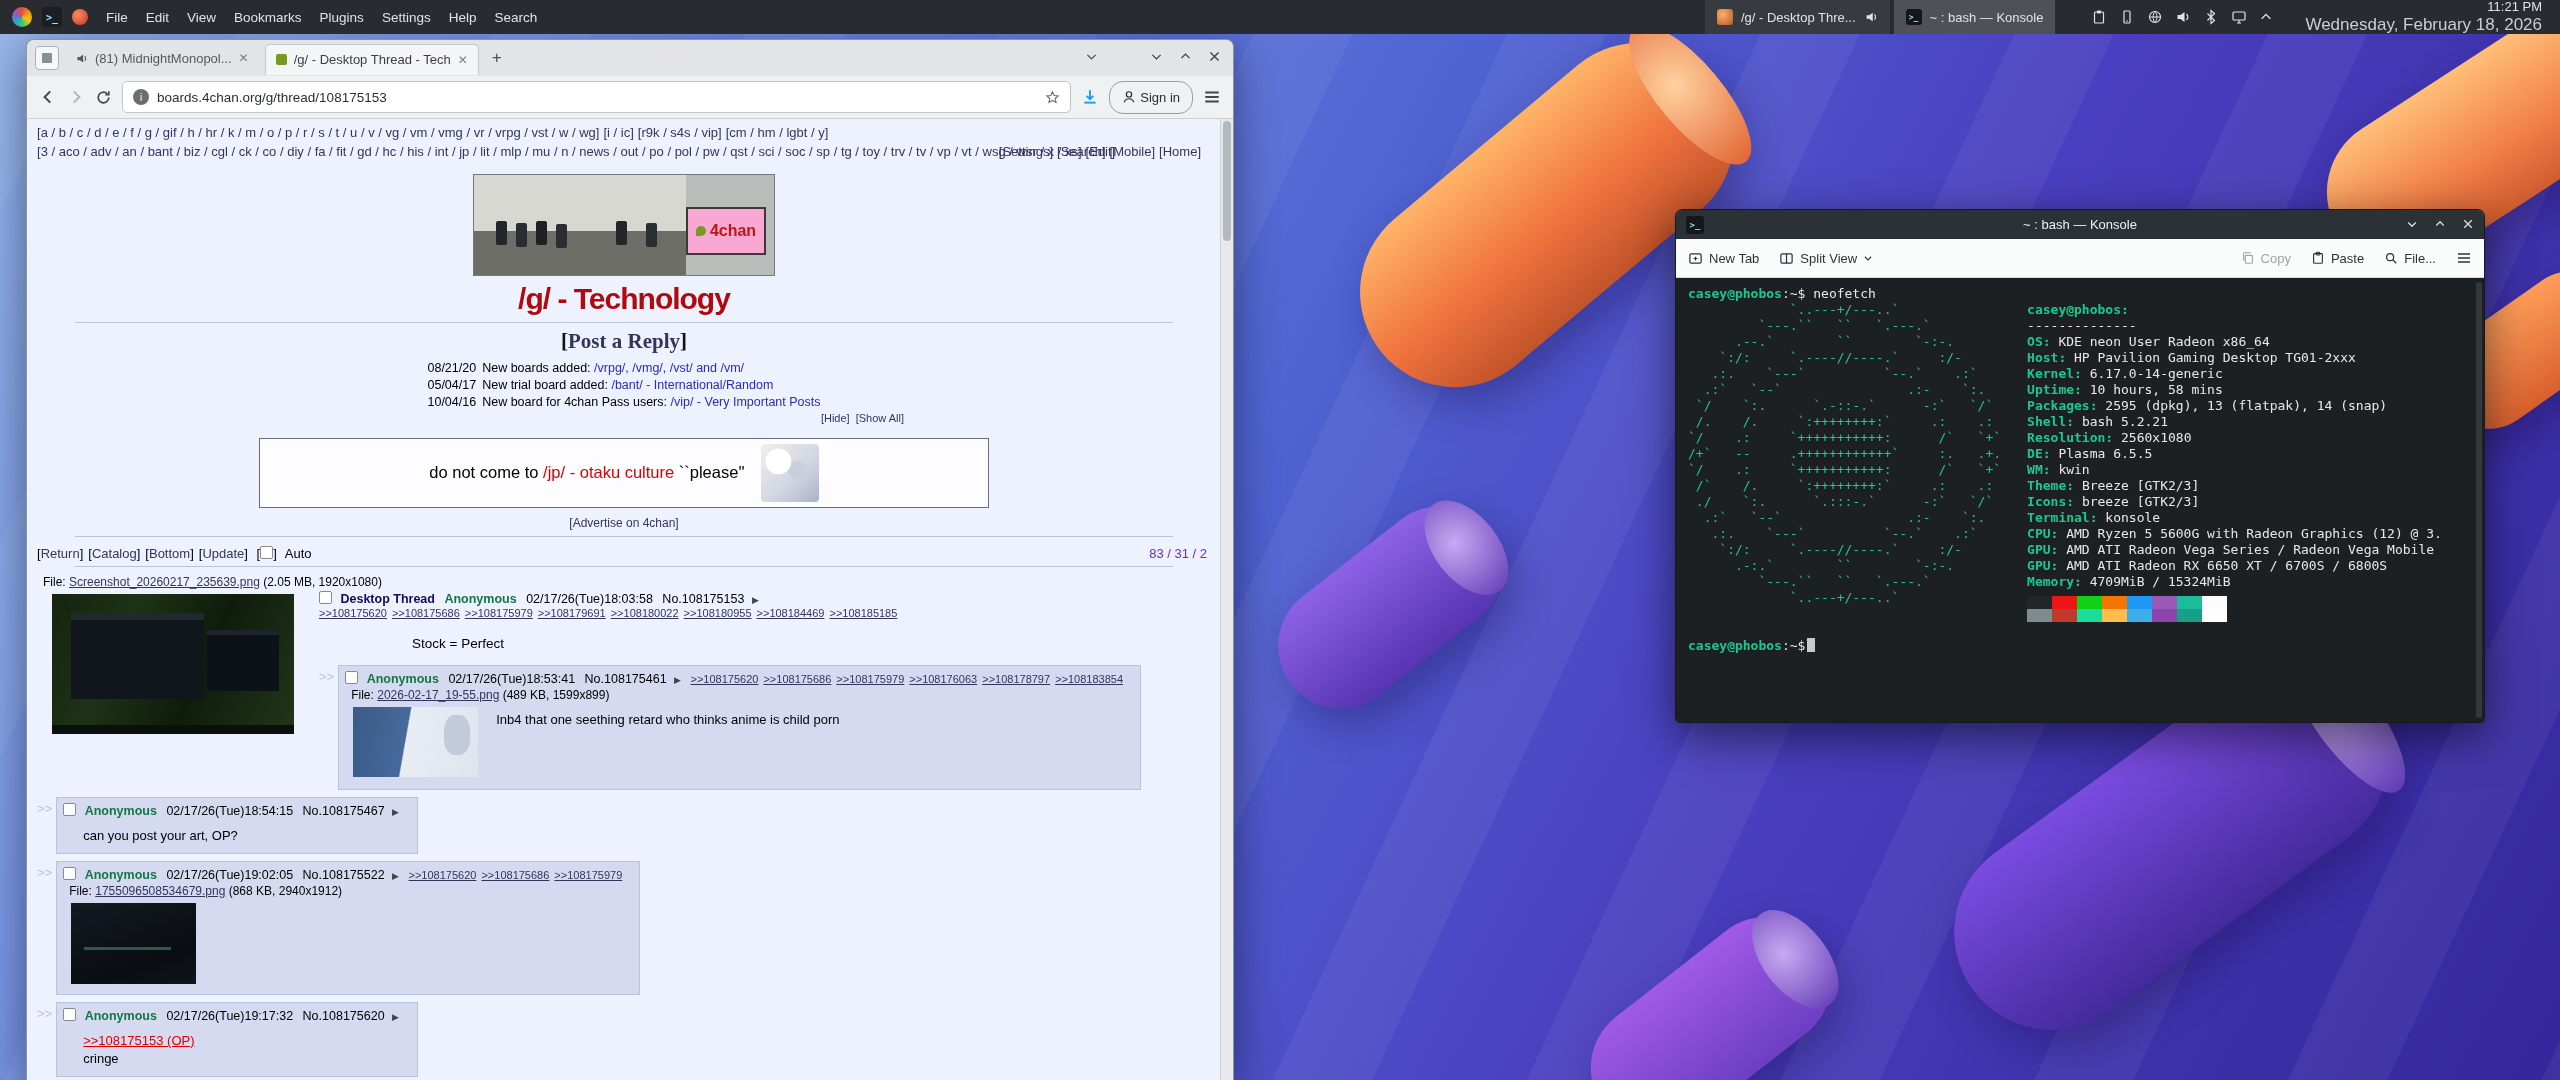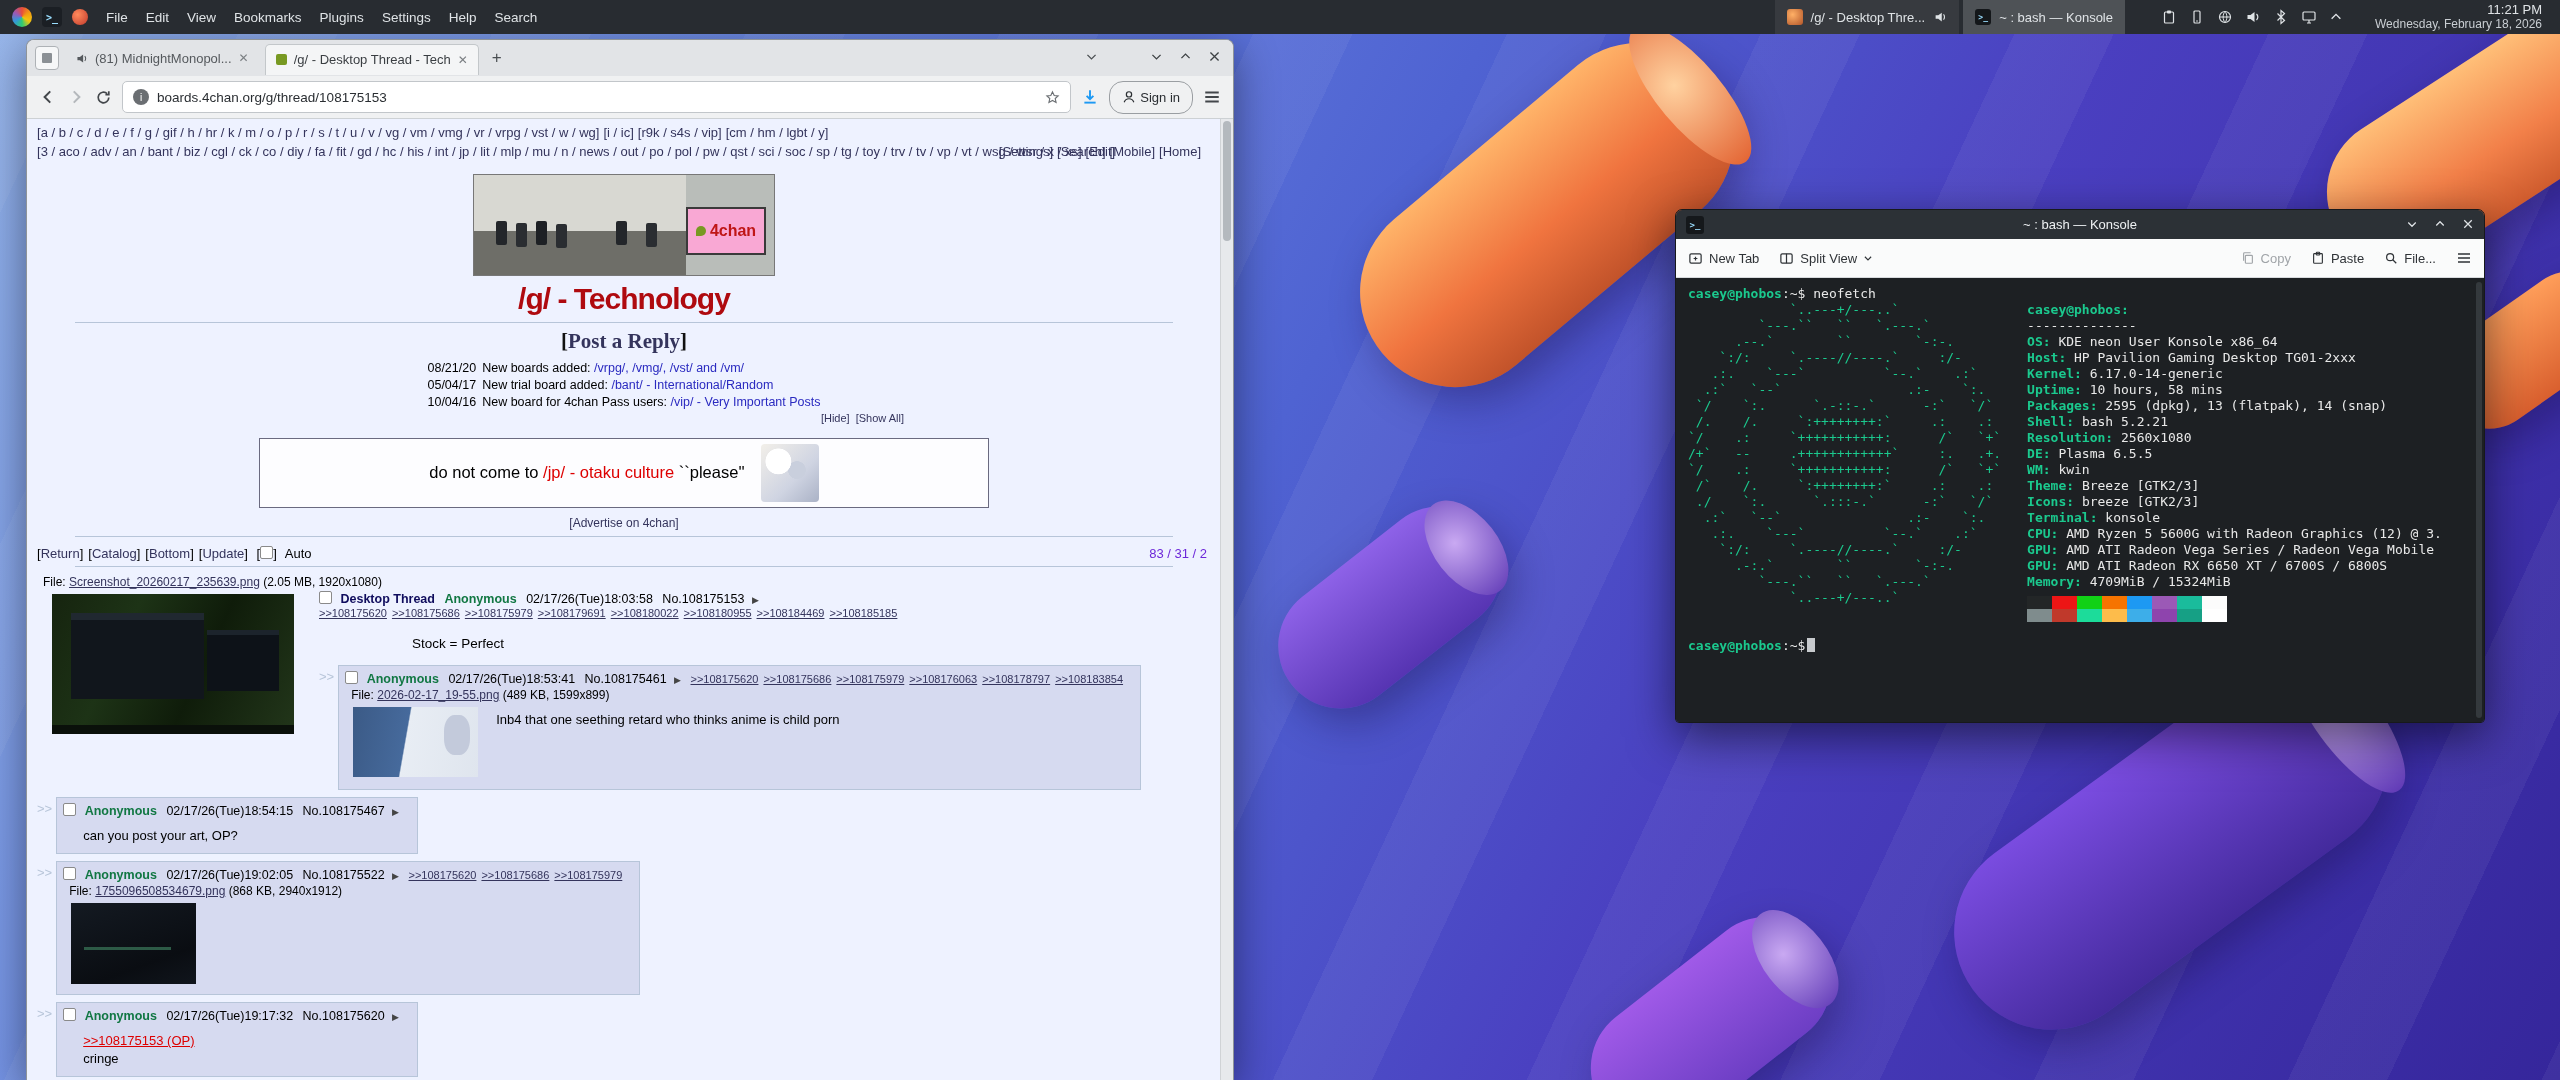--- a/index.html
+++ b/index.html
@@ -33,21 +33,21 @@
   .p-task{display:flex;align-items:center;gap:8px;padding:0 12px;font-size:13px;max-width:230px;white-space:nowrap;overflow:hidden;}
   .p-task.t1{background:rgba(255,255,255,.07);}
   .p-task.t2{background:rgba(255,255,255,.18);}
   .t-ico{width:16px;height:16px;border-radius:3px;flex:0 0 auto;}
   .t-ico.web{background:radial-gradient(circle at 35% 35%,#ffb066,#b3562a);}
   .t-ico.kon{background:#14171a;display:flex;align-items:center;justify-content:center;color:#9adfff;font:bold 8px "DejaVu Sans Mono",monospace;}
   .tray{display:flex;align-items:center;gap:12px;margin-left:26px;}
   .tray svg{display:block;}
   .clock{margin-left:22px;margin-right:6px;text-align:right;line-height:1.15;}
   .clock .t{font-size:13px;}
-  .clock .d{font-size:12px;color:#c9ced3;}
+  .clock .d{font-size:17px;color:#c9ced3;}
 
   
   .browser{position:absolute;left:26px;top:39px;width:1208px;height:1041px;z-index:20;
     background:#eef2ff;border:1px solid #8f9498;border-bottom:none;border-radius:8px 8px 0 0;
     box-shadow:0 12px 44px rgba(0,0,10,.45);box-sizing:border-box;display:flex;flex-direction:column;}
   .titlebar{height:36px;background:#e2e4e7;border-radius:7px 7px 0 0;display:flex;align-items:center;padding:0 8px;gap:6px;flex:0 0 auto;}
   .b-appicon{width:22px;height:22px;border:1px solid #aeb2b6;border-radius:4px;background:#f6f7f8;display:flex;align-items:center;justify-content:center;}
   .b-appicon i{width:10px;height:10px;background:#8b9095;display:block;border-radius:1px;}
   .tab{display:flex;align-items:center;gap:7px;height:28px;padding:0 10px;border-radius:5px 5px 0 0;font-size:13px;color:#3a3e42;max-width:225px;}
   .tab.inactive{background:transparent;color:#55595d;}
@@ -483,21 +483,21 @@
   .:`   `--`                .:-    `:.
    .:.    `---`          `--.`    .:`
     `:/:     `.----//----.`     :/-
       .-:.`        ``        `-:-.
          `---.``   ``   `.---.`
              `..---+/---..`</pre>
       <div class="nf-info">
         <div class="nf-line"><span class="nf-label" style="font-weight:bold">casey@phobos</span></div>
         <div class="nf-line twhite">--------------</div>
         <div>
-            <div class="nf-line"><span class="nf-label">OS</span><span class="twhite">KDE neon User Konsole x86_64</span></div>
+            <div class="nf-line"><span class="nf-label">OS</span><span class="twhite">KDE neon User Radeon x86_64</span></div>
             <div class="nf-line"><span class="nf-label">Host</span><span class="twhite">HP Pavilion Gaming Desktop TG01-2xxx</span></div>
             <div class="nf-line"><span class="nf-label">Kernel</span><span class="twhite">6.17.0-14-generic</span></div>
             <div class="nf-line"><span class="nf-label">Uptime</span><span class="twhite">10 hours, 58 mins</span></div>
             <div class="nf-line"><span class="nf-label">Packages</span><span class="twhite">2595 (dpkg), 13 (flatpak), 14 (snap)</span></div>
             <div class="nf-line"><span class="nf-label">Shell</span><span class="twhite">bash 5.2.21</span></div>
             <div class="nf-line"><span class="nf-label">Resolution</span><span class="twhite">2560x1080</span></div>
             <div class="nf-line"><span class="nf-label">DE</span><span class="twhite">Plasma 6.5.5</span></div>
             <div class="nf-line"><span class="nf-label">WM</span><span class="twhite">kwin</span></div>
             <div class="nf-line"><span class="nf-label">Theme</span><span class="twhite">Breeze [GTK2/3]</span></div>
             <div class="nf-line"><span class="nf-label">Icons</span><span class="twhite">breeze [GTK2/3]</span></div>

